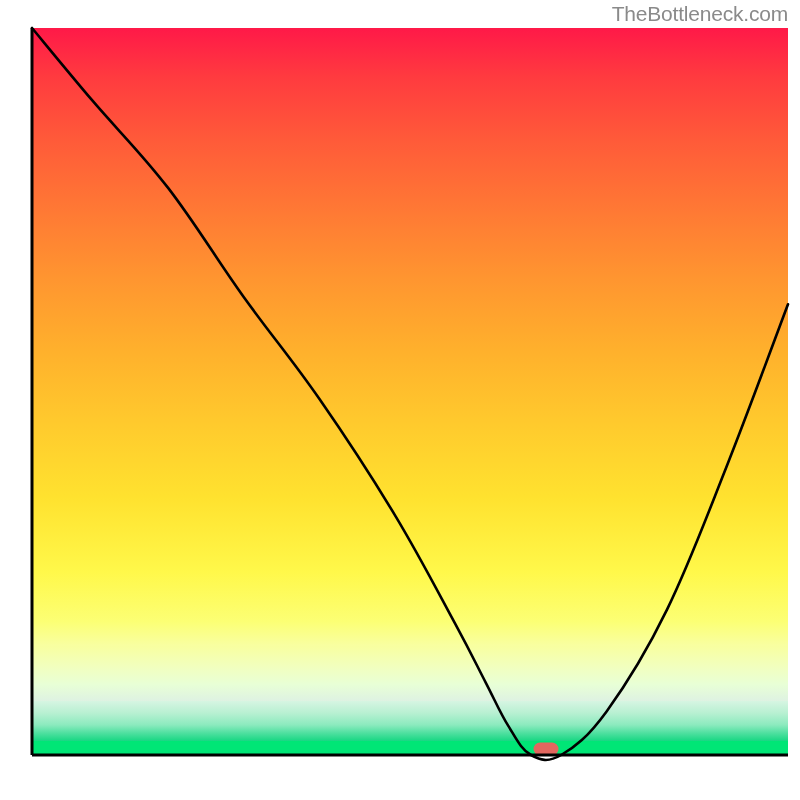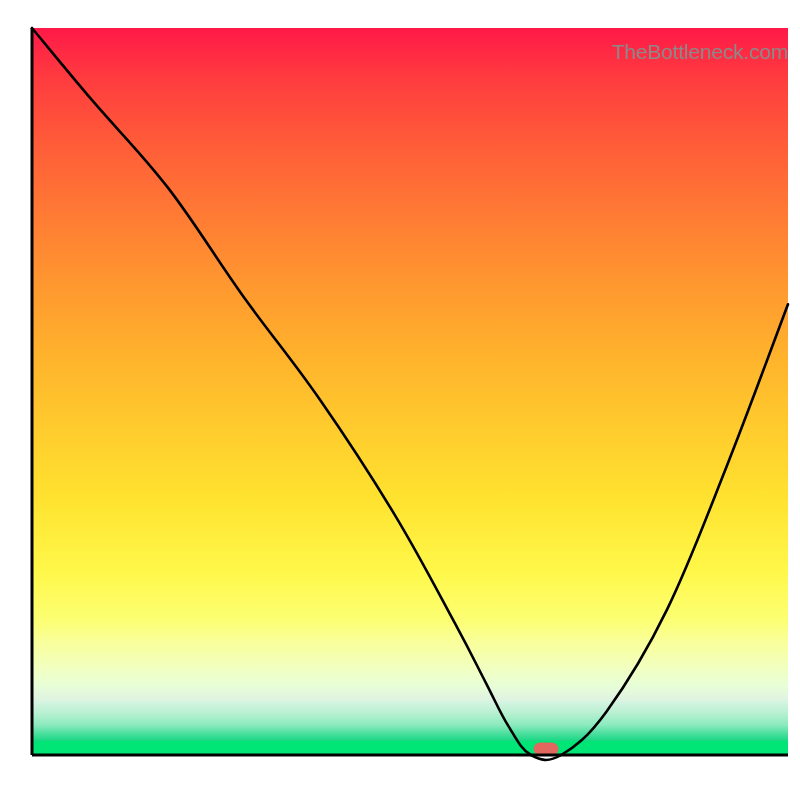--- a/index.html
+++ b/index.html
@@ -13,21 +13,20 @@
   }
   .watermark {
     position: absolute;
     top: 2px;
     right: 12px;
     color: #8a8a8a;
     font-size: 21px;
     font-weight: 500;
     letter-spacing: -0.2px;
     z-index: 30;
-    margin-top: 38px;
   }
   .stage {
     position: absolute;
     top: 0;
     left: 0;
     width: 800px;
     height: 800px;
   }
   .gradient-area {
     position: absolute;

